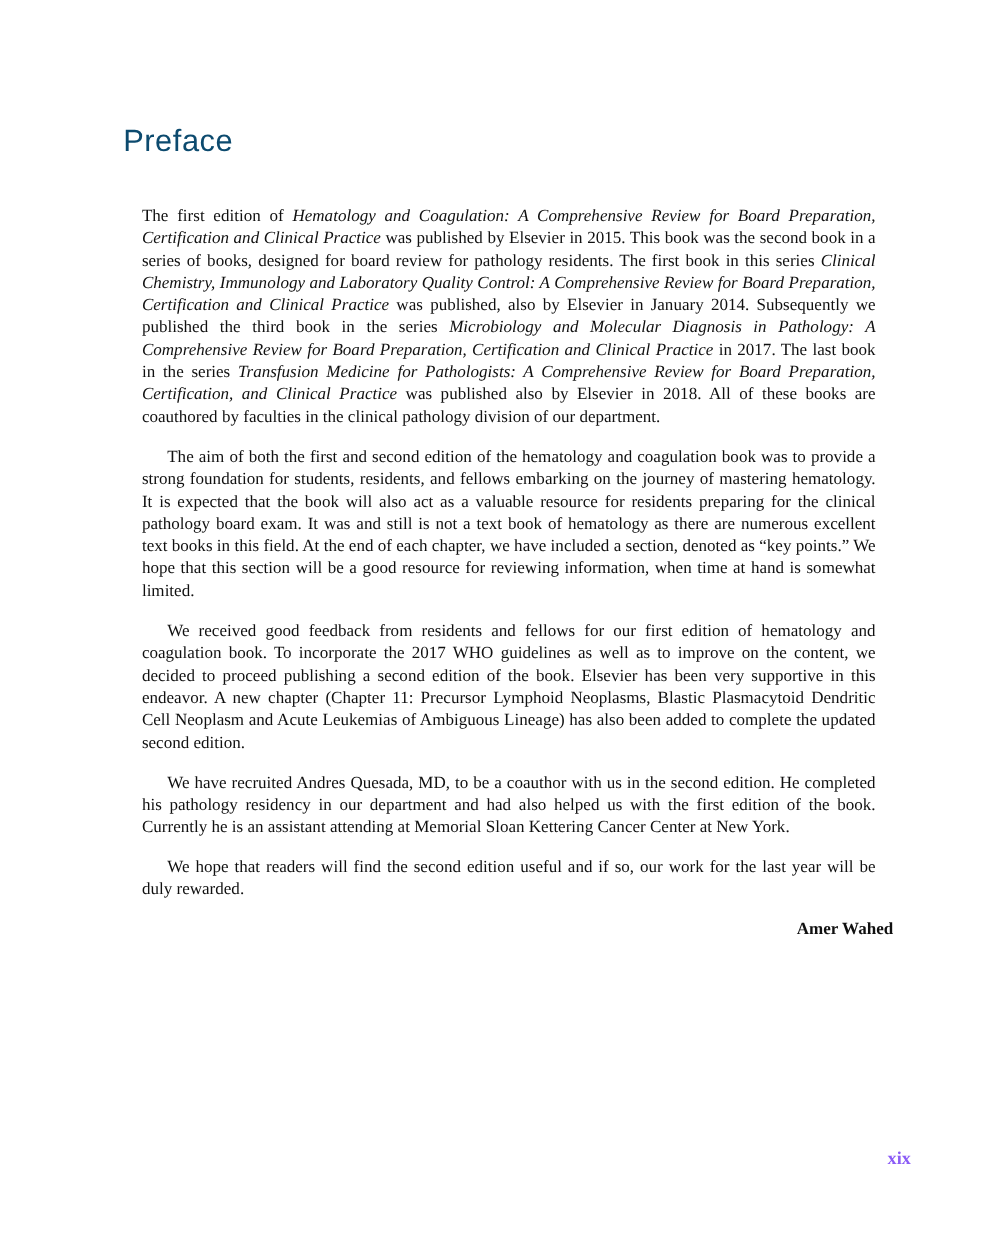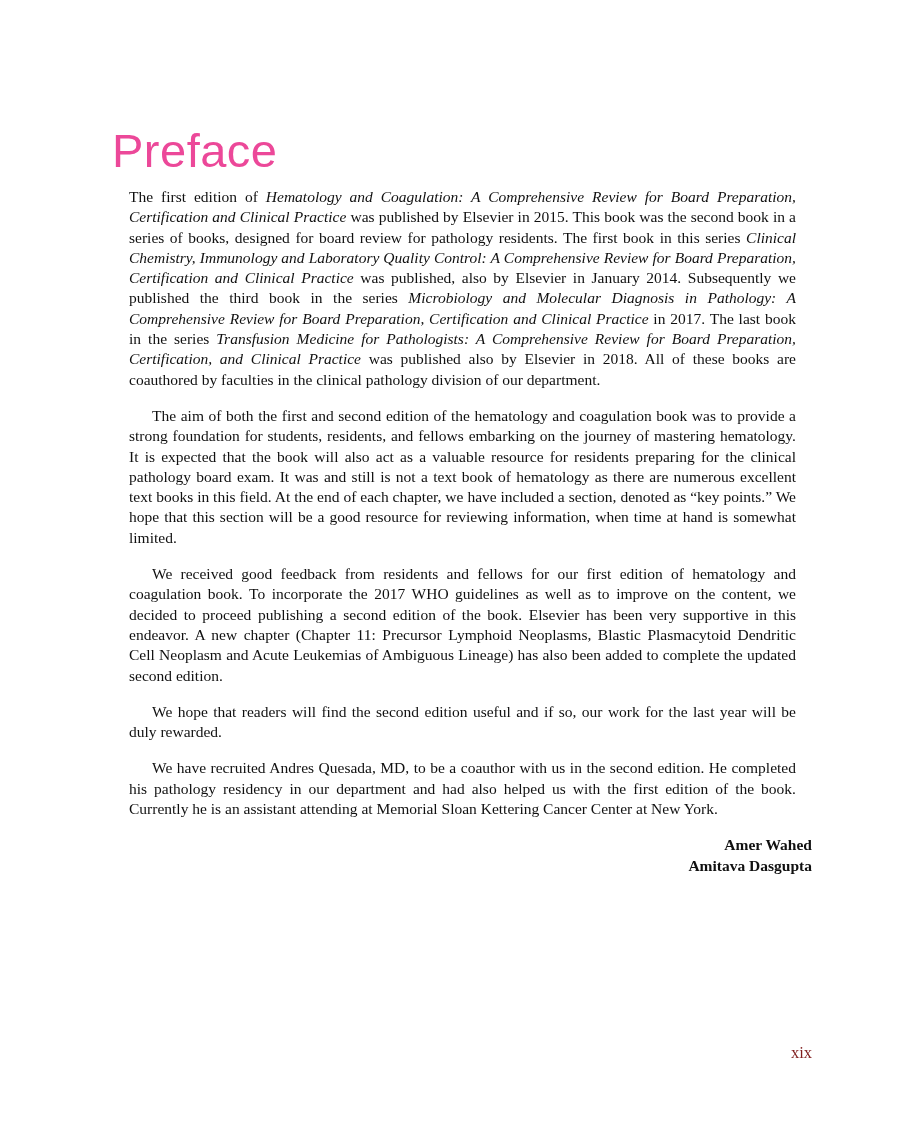--- a/index.html
+++ b/index.html
@@ -10,24 +10,24 @@
     background: #ffffff;
     overflow: hidden;
     color: #101010;
     font-family: "Liberation Serif", "DejaVu Serif", serif;
   }
   .page-title {
     position: absolute;
     left: 112px;
     top: 94px;
     font-family: "Liberation Sans", "DejaVu Sans", sans-serif;
-    font-size: 47px;
+    font-size: 28px;
     font-weight: 400;
     letter-spacing: 0.5px;
-    color: #ec4899;
+    color: #0c4a6e;
     line-height: 1.1;
   }
   .content {
     position: absolute;
     left: 113px;
     top: 171px;
     width: 699px;
     font-size: 15.5px;
     line-height: 20.3px;
     text-align: justify;
@@ -42,44 +42,43 @@
   .it { font-style: italic; }
   .authors {
     text-align: right;
     font-weight: bold;
     line-height: 20.8px;
     margin-top: 3px;
   }
   .authors div { margin: 0; }
   .page-number {
     position: absolute;
-    left: 113px;
+    left: 129px;
     top: 1043px;
     width: 699px;
     text-align: right;
-    font-weight: normal;
+    font-weight: bold;
     font-size: 16.5px;
-    color: #7f1d1d;
+    color: #8b5cf6;
   }
 </style>
 </head>
 <body>
 
 <div class="sheet">
 
   <h1 class="page-title">Preface</h1>
 
   <div class="content">
     <p class="no-indent"><span>The first edition of </span><span class="it">Hematology and Coagulation: A Comprehensive Review for Board Preparation, Certification and Clinical Practice</span><span> was published by Elsevier in 2015. This book was the second book in a series of books, designed for board review for pathology residents. The first book in this series </span><span class="it">Clinical Chemistry, Immunology and Laboratory Quality Control: A Comprehensive Review for Board Preparation, Certification and Clinical Practice</span><span> was published, also by Elsevier in January 2014. Subsequently we published the third book in the series </span><span class="it">Microbiology and Molecular Diagnosis in Pathology: A Comprehensive Review for Board Preparation, Certification and Clinical Practice</span><span> in 2017. The last book in the series </span><span class="it">Transfusion Medicine for Pathologists: A Comprehensive Review for Board Preparation, Certification, and Clinical Practice</span><span> was published also by Elsevier in 2018. All of these books are coauthored by faculties in the clinical pathology division of our department.</span></p>
     <p><span>The aim of both the first and second edition of the hematology and coagulation book was to provide a strong foundation for students, residents, and fellows embarking on the journey of mastering hematology. It is expected that the book will also act as a valuable resource for residents preparing for the clinical pathology board exam. It was and still is not a text book of hematology as there are numerous excellent text books in this field. At the end of each chapter, we have included a section, denoted as “key points.” We hope that this section will be a good resource for reviewing information, when time at hand is somewhat limited.</span></p>
     <p><span>We received good feedback from residents and fellows for our first edition of hematology and coagulation book. To incorporate the 2017 WHO guidelines as well as to improve on the content, we decided to proceed publishing a second edition of the book. Elsevier has been very supportive in this endeavor. A new chapter (Chapter 11: Precursor Lymphoid Neoplasms, Blastic Plasmacytoid Dendritic Cell Neoplasm and Acute Leukemias of Ambiguous Lineage) has also been added to complete the updated second edition.</span></p>
+    <p><span>We have recruited Andres Quesada, MD, to be a coauthor with us in the second edition. He completed his pathology residency in our department and had also helped us with the first edition of the book. Currently he is an assistant attending at Memorial Sloan Kettering Cancer Center at New York.</span></p>
     <p><span>We hope that readers will find the second edition useful and if so, our work for the last year will be duly rewarded.</span></p>
-    <p><span>We have recruited Andres Quesada, MD, to be a coauthor with us in the second edition. He completed his pathology residency in our department and had also helped us with the first edition of the book. Currently he is an assistant attending at Memorial Sloan Kettering Cancer Center at New York.</span></p>
 
     <div class="authors">
       <div>Amer Wahed</div>
-      <div>Amitava Dasgupta</div>
     </div>
   </div>
 
   <div class="page-number">xix</div>
 
 </div>
 
 </body></html>

